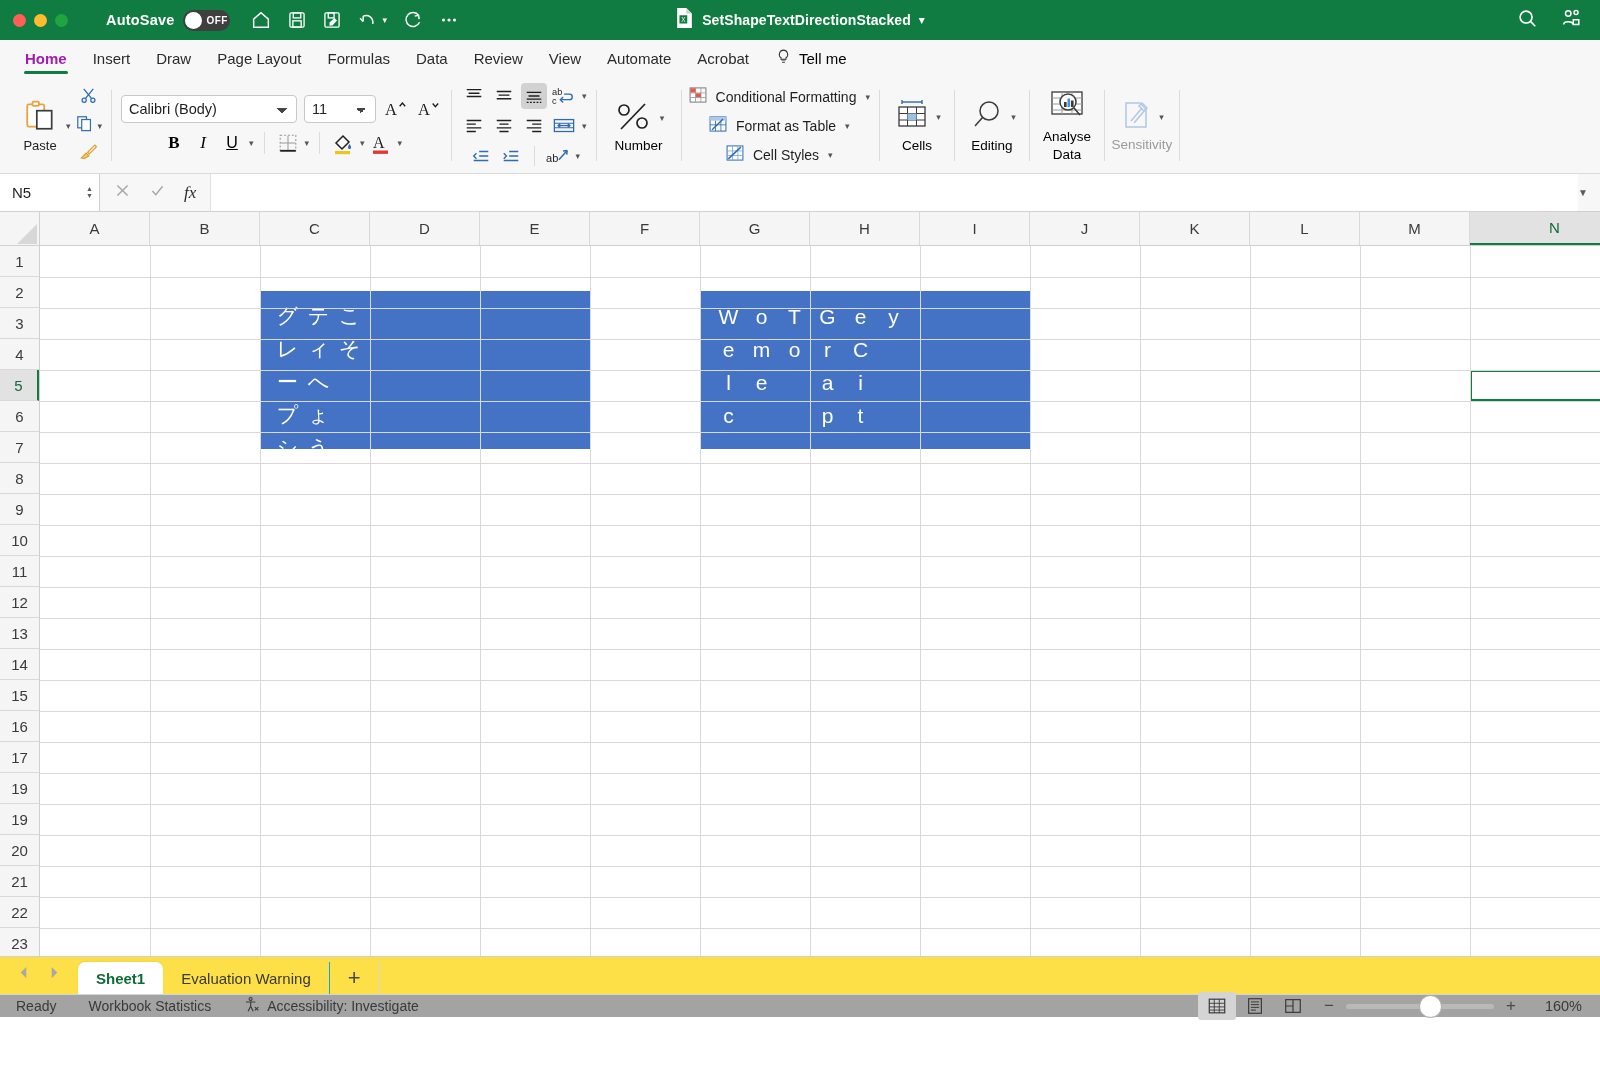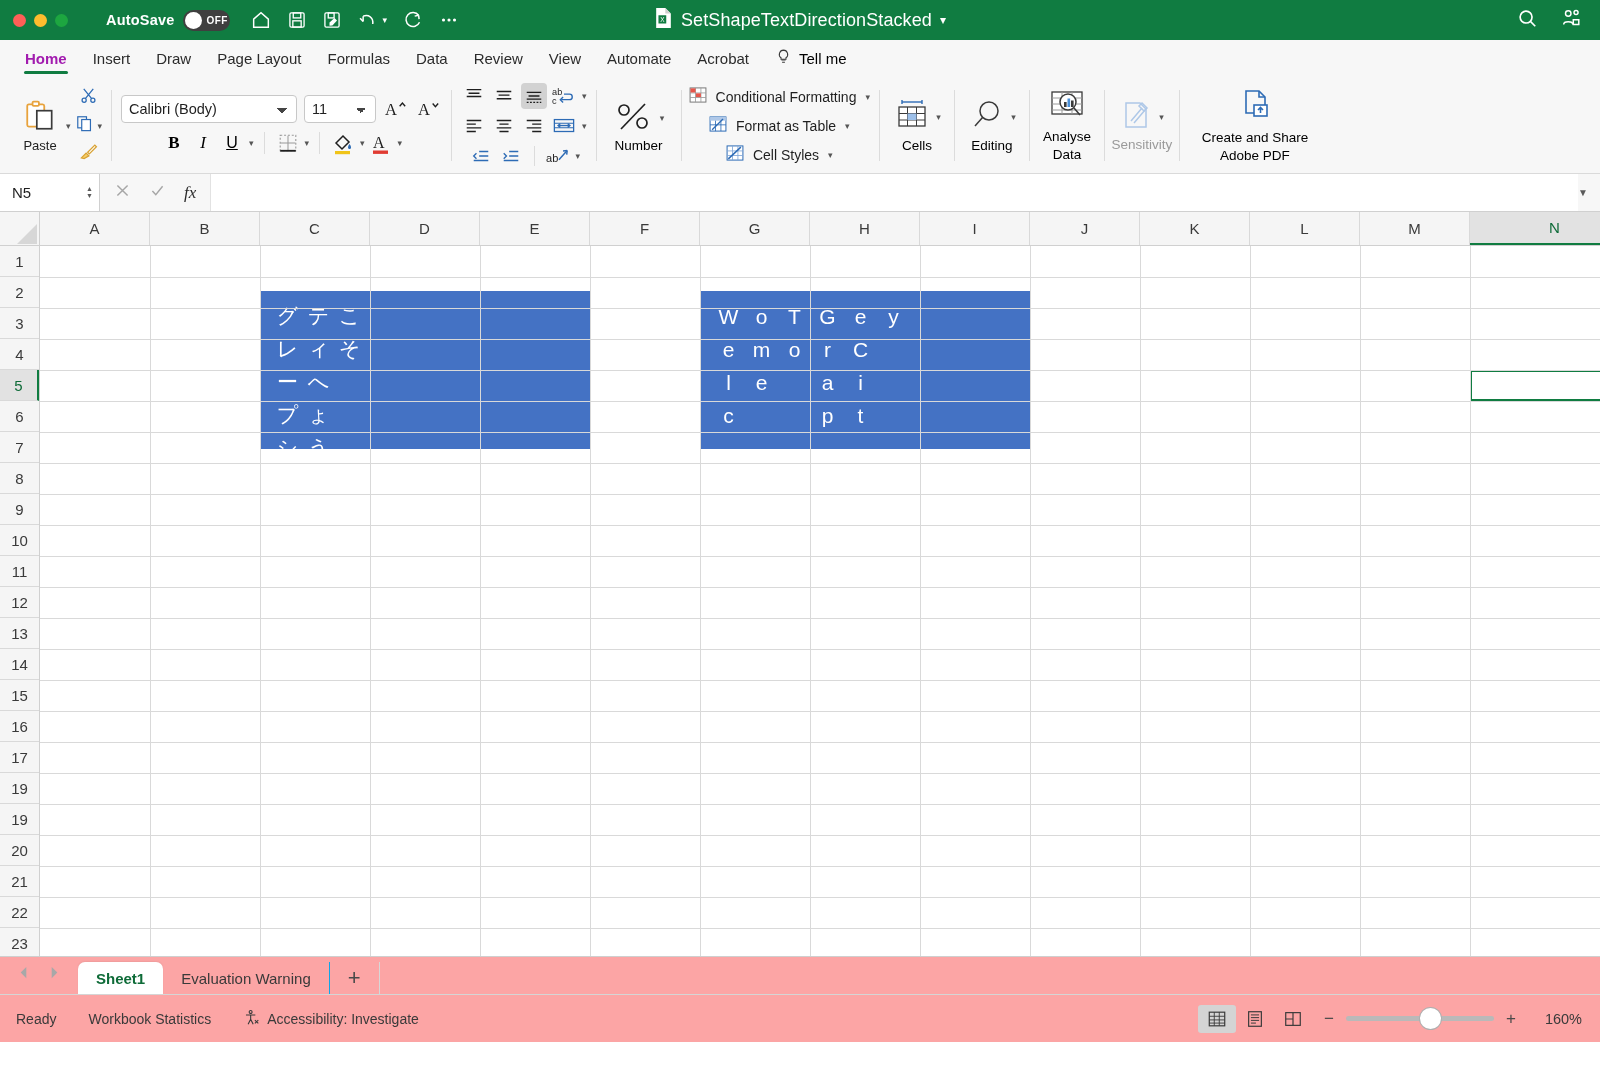--- a/index.html
+++ b/index.html
@@ -30,21 +30,21 @@
   .toggle .knob { width: 17px; height: 17px; border-radius: 50%; background: #fff; }
   .toggle .off { font-size: 10px; font-weight: 700; color: #fff; margin-left: 4px; letter-spacing: .4px;}
   .qat { display: flex; align-items: center; gap: 15px; margin-left: 20px; }
   .qat svg { display: block; }
   .qat-item { display:flex; align-items:center; gap:3px; cursor: default; }
   .title-center {
     position: absolute; left: 0; right: 0; display: flex; align-items: center;
     justify-content: center; gap: 8px; pointer-events: none;
   }
   .title-center > * { pointer-events: auto; }
-  .doc-title { font-size: 18px; font-weight: 400; letter-spacing: .1px; }
+  .doc-title { font-size: 14px; font-weight: 700; letter-spacing: .1px; }
   .title-right { margin-left: auto; display: flex; align-items: center; gap: 22px; padding-right: 18px; }
 
   
   .ribbon-tabs {
     height: 36px; background: #F7F7F7; display: flex; align-items: stretch;
     padding-left: 12px; position: relative;
   }
   .rtab {
     display: flex; align-items: center; padding: 0 13px; font-size: 15px;
     color: #2B2B2B; position: relative; cursor: default;
@@ -173,38 +173,38 @@
   }
   .lcols { display: flex; flex-direction: row; }
   .lcol {
     display: flex; flex-direction: column; align-items: center;
     color: #fff; font-size: 21px; line-height: 33px;
     font-family: "Liberation Sans", sans-serif; width: 33px;
   }
 
   
   .sheettabs {
-    height: 38px; background: #fca5a5; display: flex; align-items: flex-end;
+    height: 38px; background: #fde047; display: flex; align-items: flex-end;
     border-top: 1px solid #CFCFCF;
   }
   .navarrows { display:flex; align-items:center; gap: 16px; padding: 0 16px 10px 16px; color:#A8A8A8; }
   .stab {
     padding: 0 18px; height: 32px; display:flex; align-items:center; font-size: 15px;
     color: #3A3A3A; border-right: 1px solid #0ea5e9;
   }
   .stab.active {
     background: #fff; font-weight: 700; color: #0E6B38;
     border-top-left-radius: 7px; border-top-right-radius: 7px;
     border-right: none; box-shadow: 0 -1px 2px rgba(0,0,0,.06);
   }
   .addsheet { padding: 0 18px; height: 32px; display:flex; align-items:center; font-size: 22px; color:#4A4A4A; border-right: 1px solid #D7D7D7;}
 
   
   .statusbar {
-    height: 48px; background: #fca5a5; display: flex; align-items: center;
+    height: 23px; background: #a3a3a3; display: flex; align-items: center;
     border-top: 1px solid #D5D5D5; font-size: 14px; color: #3A3A3A;
   }
   .st-item { padding: 0 16px; display:flex; align-items:center; gap: 7px; }
   .status-right { margin-left: auto; display: flex; align-items: center; gap: 0; padding-right: 14px; }
   .viewbtn { width: 38px; height: 28px; display:flex; align-items:center; justify-content:center; border-radius:3px;}
   .viewbtn.active { background: #D4D4D4; }
   .zoomslider { display:flex; align-items:center; gap: 10px; margin: 0 10px; }
   .track { width: 148px; height: 5px; background: #B9B9B9; border-radius: 3px; position: relative; }
   .thumb { position:absolute; left: 74px; top: -8px; width: 21px; height: 21px; border-radius:50%; background:#fff; box-shadow: 0 0 0 1px #AFAFAF; }
   .zoomval { width: 58px; text-align: right; font-size: 14.5px; padding-right: 4px;}
@@ -629,32 +629,20 @@
             <path d="M11 22 L22 9 M14 24 L25 11"></path>
             <path d="M22 4 L27 9 L24 12 L19 7z"></path>
           </svg>
       </span>
       <span class="mini-chev">▾</span>
     </div>
     <span class="lbl">Sensitivity</span>
   </div>
   <div class="rsep"></div>
 
-  <div class="rgroup bigbtn" style="min-width:150px;">
-    <span>
-      <svg width="40" height="36" viewBox="0 0 40 36" fill="none" stroke="#2D6BB5" stroke-width="1.6">
-          <path d="M11 3 H24 L30 9 V25 H11z"></path>
-          <path d="M24 3 V9 H30"></path>
-          <rect x="19" y="17" width="13" height="11" fill="#fff" stroke="#2D6BB5" stroke-width="1.6"></rect>
-          <path d="M25.5 25 V19.5 M23 22 L25.5 19.5 L28 22"></path>
-        </svg>
-    </span>
-    <span class="lbl">Create and Share</span>
-    <span class="lbl">Adobe PDF</span>
-  </div>
 </div>
 
 <div class="formulabar">
   <div class="namebox">
     <span class="val">N5</span>
     <span class="spin">
         <span>▲</span>
         <span>▼</span>
       </span>
   </div>

